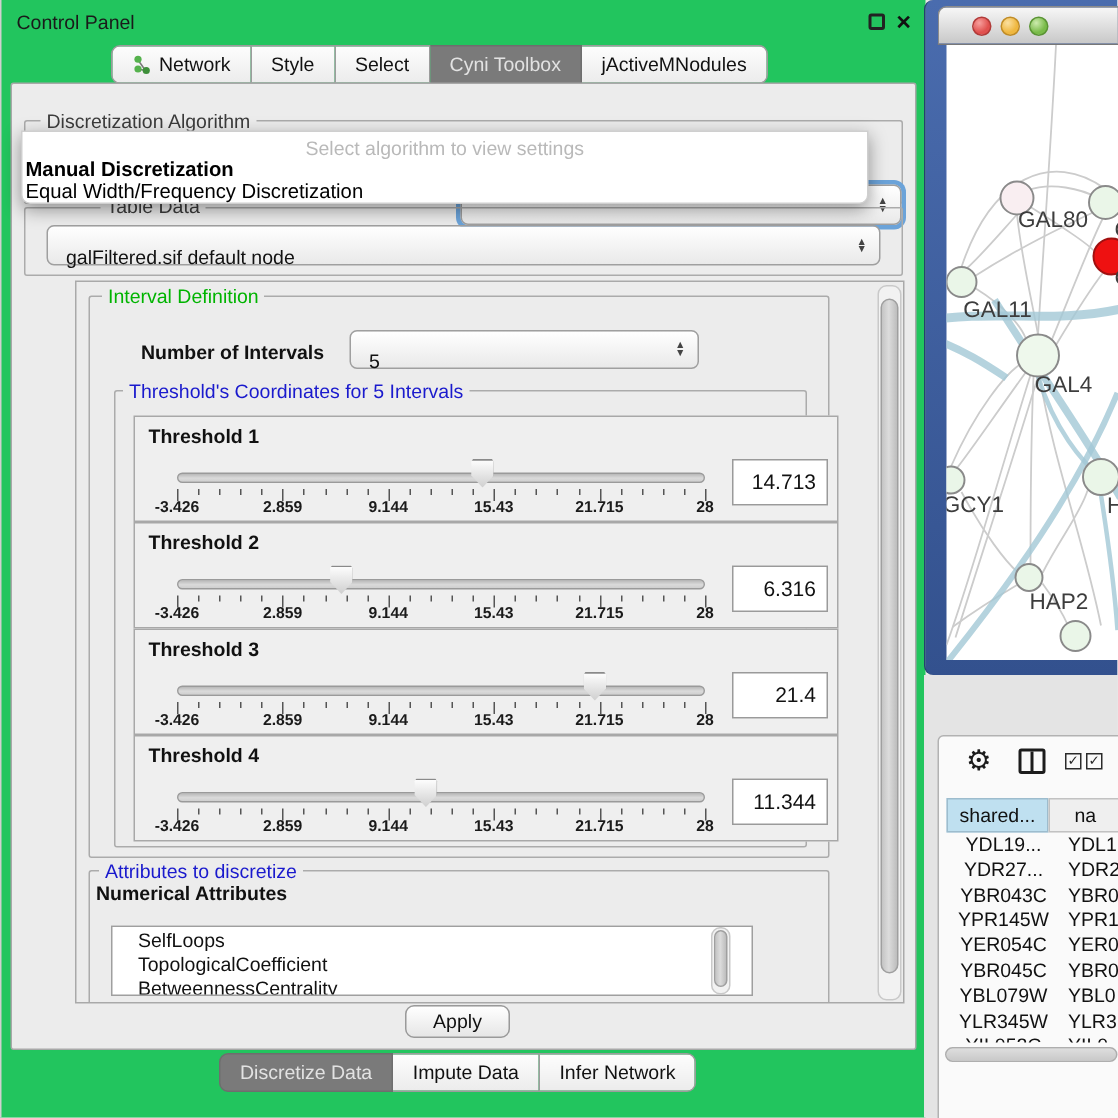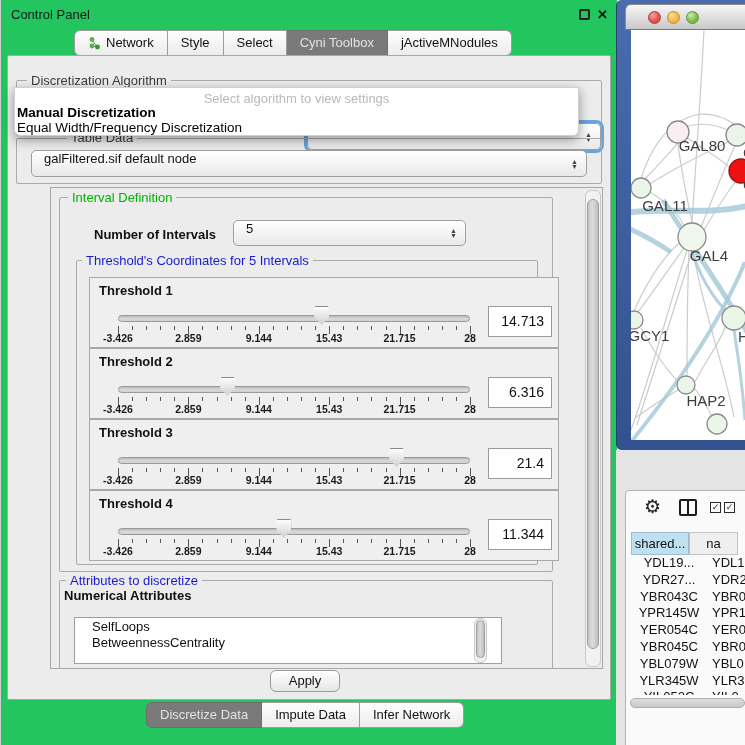--- a/index.html
+++ b/index.html
@@ -20,22 +20,22 @@
   .tab:last-child{border-radius:0 6px 6px 0;}
   .tab.sel{background:#7a7a7a;color:#e2e2e2;border-color:#6e6e6e;}
   
   #content{position:absolute;left:6px;top:55px;width:604px;height:645px;
     background:#ececec;border:1px solid #a8a8a8;border-radius:2px;}
   .groupbox{position:absolute;border:1px solid #ababab;border-radius:2px;}
   .grouptitle{position:absolute;font-size:13px;background:#ececec;padding:0 4px;white-space:nowrap;}
   .green{color:#00b400;}  .blue{color:#1a1acd;}  .dark{color:#3c3c3c;}
   
   .combo{position:absolute;background:linear-gradient(#ffffff,#e9e9e9);border:1px solid #9f9f9f;
-    border-radius:5px;font-size:13px;color:#111;display:flex;align-items:flex-start;
-    padding:0 22px 0 12px;cursor:pointer;}
+    border-radius:5px;font-size:13px;color:#111;display:flex;align-items:center;
+    padding:15px 22px 0 12px;cursor:pointer;}
   .combo .caret{position:absolute;right:8px;top:50%;transform:translateY(-50%);
     display:flex;flex-direction:column;line-height:5px;font-size:7px;color:#444;}
   .focusring{box-shadow:0 0 0 3px #6ba3d9;}
   
   #scrollarea{position:absolute;left:42px;top:131px;width:553px;height:482px;
     border:1px solid #a9a9a9;background:#ececec;overflow:hidden;}
   .vscroll{position:absolute;background:#f2f2f2;border:1px solid #c9c9c9;border-radius:6px;}
   .vthumb{position:absolute;left:1px;background:linear-gradient(90deg,#c4c4c4,#dcdcdc 45%,#bdbdbd);border:1px solid #9f9f9f;border-radius:6px;}
   
   .throw{position:absolute;left:12px;width:470px;height:71px;background:#efefef;border:1px solid #a8a8a8;}
@@ -320,20 +320,21 @@
               </div>
             </div>
         </div>
       </div>
 
       <div class="groupbox" style="left:8px;top:392px;width:494px;height:120px;">
         <div class="grouptitle blue" style="left:6px;top:-8px;">Attributes to discretize</div>
         <div style="position:absolute;left:4px;top:7px;font-size:13px;font-weight:bold;color:#111;">Numerical Attributes</div>
         <div id="attr-list">
             <div class="attr-item">SelfLoops</div>
+            <div class="attr-item">TopologicalCoefficient</div>
             <div class="attr-item">BetweennessCentrality</div>
           </div>
         <div class="vscroll" style="left:414px;top:37px;width:13px;height:45px;">
           <div class="vthumb" style="top:1px;width:9px;height:38px;"></div>
         </div>
       </div>
 
       <div class="vscroll" style="left:534px;top:2px;width:16px;height:477px;">
         <div class="vthumb" style="top:8px;width:12px;height:450px;"></div>
       </div>
@@ -420,21 +421,21 @@
 
 <div id="tp-region">
   <div id="tp-card">
     <div id="tp-toolbar">
       <div id="gear-ic">⚙</div>
       <div id="split-ic"></div>
       <div class="cb-ic" style="left:84px;">✓</div>
       <div class="cb-ic" style="left:98px;">✓</div>
     </div>
     <div class="tp-headrow" id="tp-headrow">
-        <div class="tp-hcell" style="width: 58px; background: rgb(191, 224, 240); border-color: rgb(157, 188, 205);">shared...</div>
+        <div class="tp-hcell" style="width: 68px; background: rgb(191, 224, 240); border-color: rgb(157, 188, 205);">shared...</div>
         <div class="tp-hcell" style="width: 49px; background: rgb(239, 239, 239); border-color: rgb(194, 194, 194);">na</div>
       </div>
     <div class="tp-rows" id="tp-rows">
         <div class="tp-row">
           <div class="tp-c1">YDL19...</div>
           <div class="tp-c2">YDL1</div>
         </div>
         <div class="tp-row">
           <div class="tp-c1">YDR27...</div>
           <div class="tp-c2">YDR2</div>

